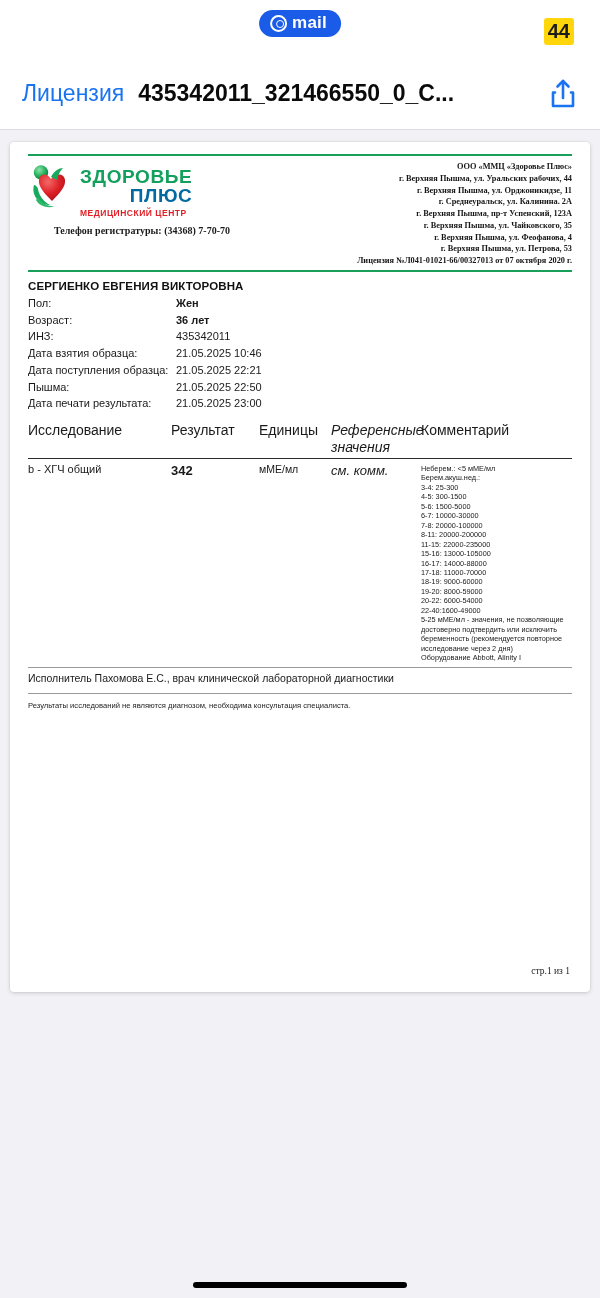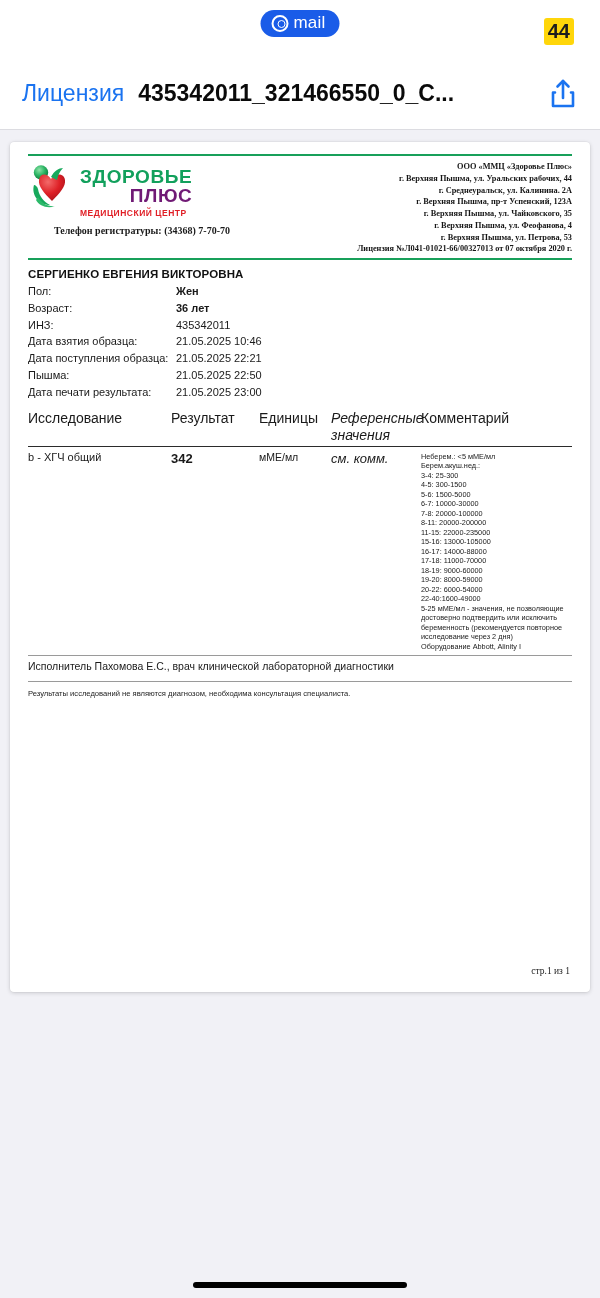--- a/index.html
+++ b/index.html
@@ -58,21 +58,21 @@
     position: absolute;
     left: 3.5px;
     top: 3.5px;
     width: 6px;
     height: 6px;
     border: 1.6px solid #ffffff;
     border-radius: 50%;
   }
   .mail-pill .mail-word {
     font-size: 17px;
-    font-weight: 400;
+    font-weight: 700;
     position: relative;
     top: -1px;
   }
 
   .badge-count {
     position: absolute;
     right: 26px;
     top: 18px;
     background: #ffd60a;
     color: #1c1c1e;
@@ -158,21 +158,21 @@
   }
   .brand-words { padding-top: 4px; }
   .brand-l1 {
     color: #12a05c;
     font-size: 19px;
     font-weight: 800;
     letter-spacing: 0.6px;
     line-height: 1;
   }
   .brand-l2 {
-    color: #701a75;
+    color: #0369a1;
     font-size: 19px;
     font-weight: 800;
     letter-spacing: 0.6px;
     line-height: 1.08;
     text-align: right;
   }
   .brand-l3 {
     color: #e01f26;
     font-size: 8.5px;
     font-weight: 700;
@@ -343,20 +343,21 @@
               <div class="brand-l2">ПЛЮС</div>
               <div class="brand-l3">МЕДИЦИНСКИЙ ЦЕНТР</div>
             </span>
           </div>
           <div class="brand-phone">Телефон  регистратуры: (34368) 7-70-70</div>
         </div>
 
         <div class="addr">
             <div>ООО «ММЦ «Здоровье Плюс»</div>
             <div>г. Верхняя Пышма, ул. Уральских рабочих, 44</div>
+            <div>г. Верхняя Пышма,  ул. Орджоникидзе, 11</div>
             <div>г. Среднеуральск, ул. Калинина. 2А</div>
             <div>г. Верхняя Пышма, пр-т Успенский, 123А</div>
             <div>г. Верхняя Пышма, ул. Чайковского, 35</div>
             <div>г. Верхняя Пышма, ул. Феофанова, 4</div>
             <div>г. Верхняя Пышма, ул. Петрова, 53</div>
             <div>Лицензия  №Л041-01021-66/00327013 от 07 октября 2020 г.</div>
           </div>
       </div>
 
       <div class="patient">

